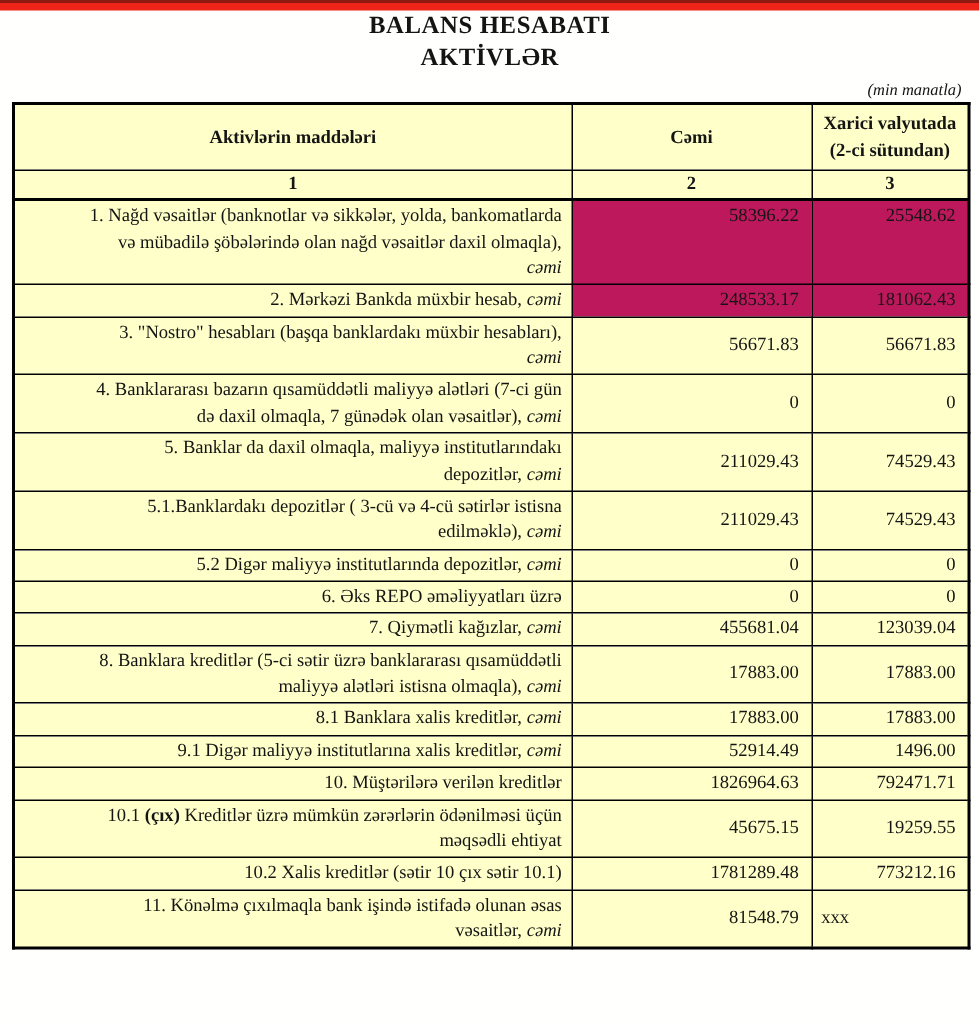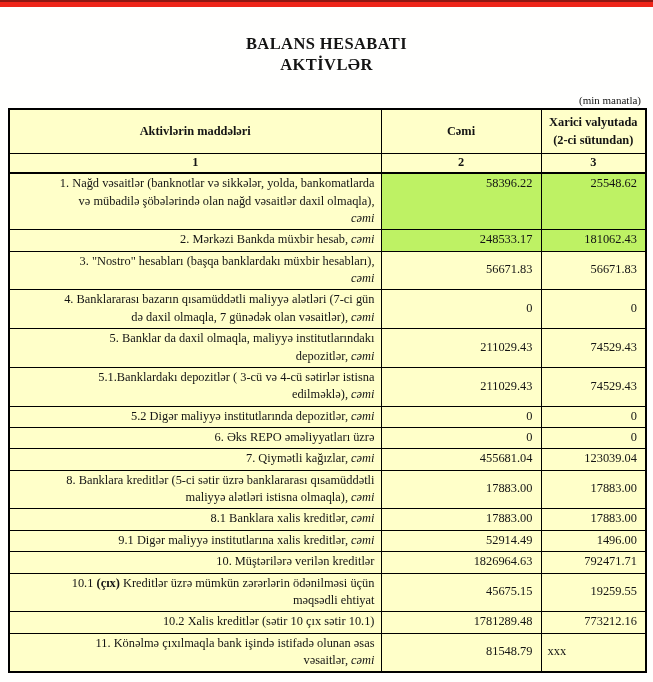--- a/index.html
+++ b/index.html
@@ -16,31 +16,32 @@
     background:#fffffe;
     font-family:"Liberation Serif","DejaVu Serif",serif;
     color:var(--text);
     overflow:hidden;
   }
   .topbar{
     height:7px;width:100%;
     background:linear-gradient(to bottom,var(--accent-red-dark) 0 2px,var(--accent-red) 2px 100%);
   }
   .title-block{
-    margin-top:27px;
+    margin-top:0;
     text-align:center;
     font-weight:bold;
     font-size:16.5px;
     letter-spacing:.4px;
     line-height:1.25;
   }
   .unit-note{
     text-align:right;
+    font-style:italic;
     font-size:11px;
-    margin:19px 12px 2px 0;
+    margin:6px 12px 2px 0;
   }
   table.balance{
     width:637px;
     margin-left:8px;
     border-collapse:collapse;
     table-layout:fixed;
     border:2px solid var(--border-black);
   }
   col.c1{width:372px;} col.c2{width:160px;} col.c3{width:105px;}
   th,td{
@@ -69,21 +70,21 @@
     vertical-align:middle;
     text-align:right;
     padding-left:48px;
   }
   td.num-cell{
     background:var(--cell-yellow);
     text-align:right;
     vertical-align:middle;
     padding-right:8px;
   }
-  td.num-cell.white{background:#bef264;}
+  td.num-cell.white{background:#be185d;}
   td.num-cell.center{text-align:left;padding-right:6px;}
   td.num-cell.vtop{vertical-align:top;}
   .it{font-style:italic;}
   .bd{font-weight:bold;}
 </style>
 </head>
 <body>
 
 <div class="topbar"></div>
 

